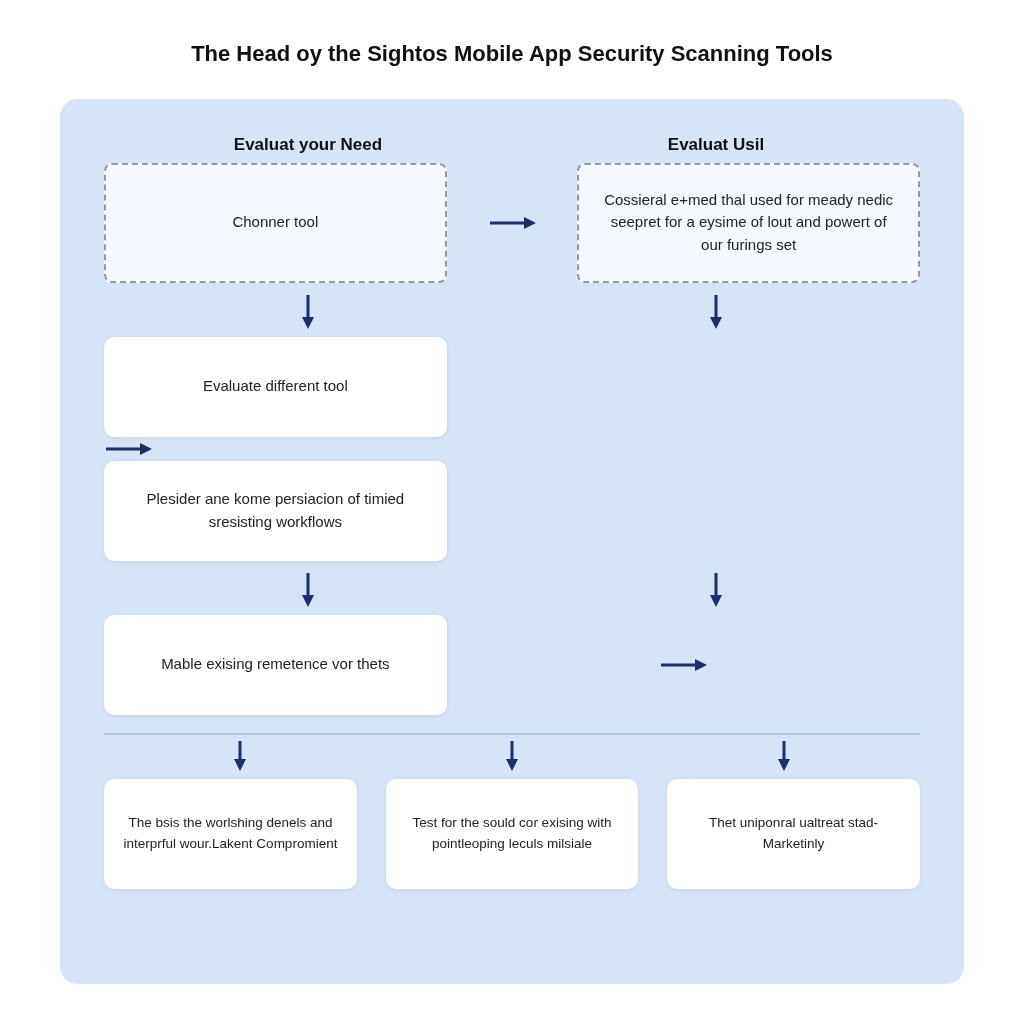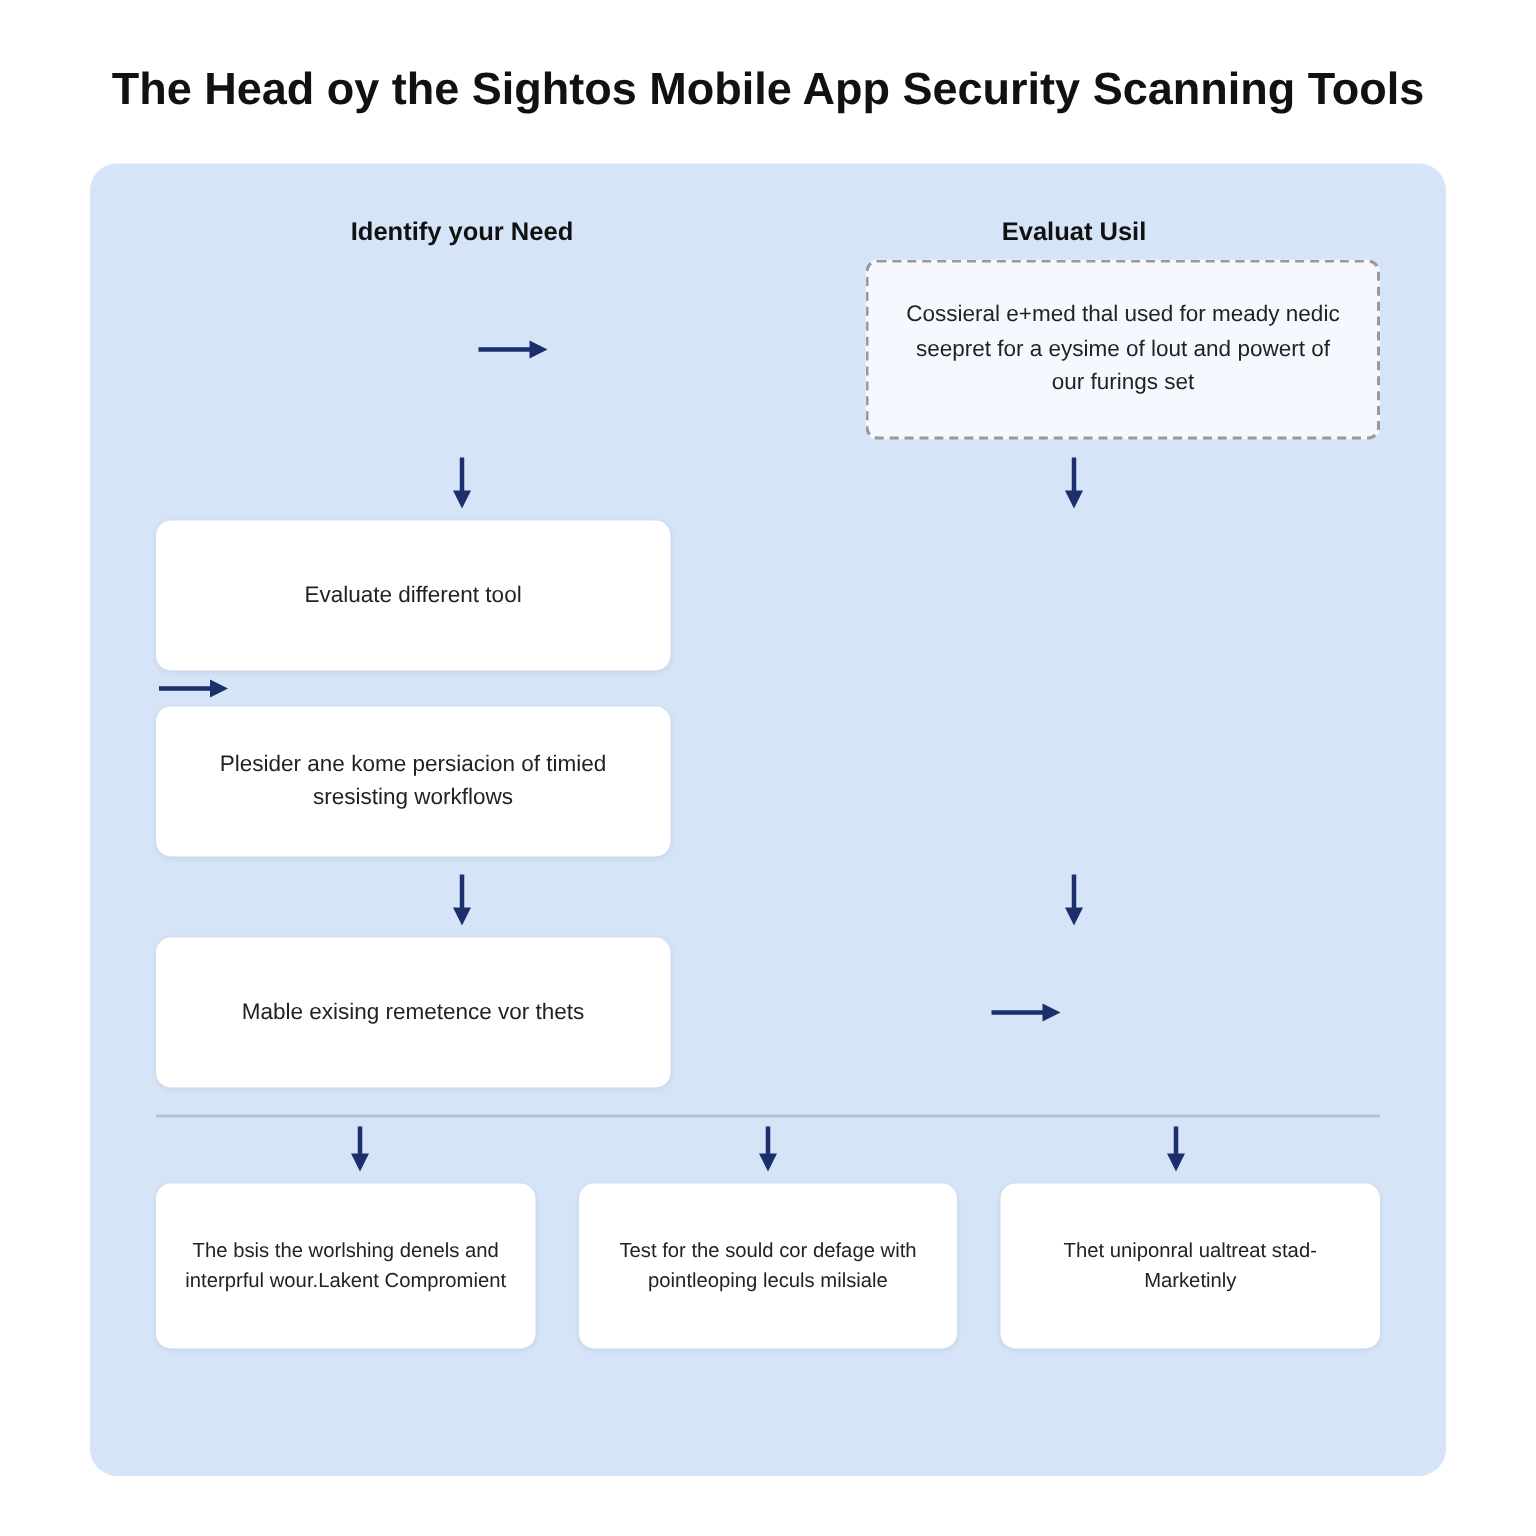--- a/index.html
+++ b/index.html
@@ -8,21 +8,21 @@
       height: 1024px;
       background: #ffffff;
       font-family: Arial, sans-serif;
       display: flex;
       flex-direction: column;
       align-items: center;
       padding: 40px 60px 40px 60px;
     }
 
     .page-title {
-      font-size: 30px;
+      font-size: 22px;
       font-weight: bold;
       color: #111;
       text-align: center;
       margin-bottom: 30px;
       line-height: 1.3;
     }
 
     .diagram-container {
       background: #d6e4f7;
       border-radius: 18px;
@@ -168,25 +168,26 @@
     }
   </style>
 </head>
 <body>
 
 <h1 class="page-title">The Head oy the Sightos Mobile App Security Scanning Tools</h1>
 
 <div class="diagram-container">
 
   <div class="top-headers">
-    <div class="col-header">Identify your Need</div>
+    <div class="col-header">Evaluat your Need</div>
     <div class="col-header">Evaluat Usil</div>
   </div>
 
   <div class="row1">
+    <div class="dashed-box">Chonner tool</div>
     <div class="arrow-right">
       <svg width="48" height="24" viewBox="0 0 48 24">
         <line x1="2" y1="12" x2="38" y2="12" stroke="#1a2f6b" stroke-width="3"></line>
         <polygon points="36,6 48,12 36,18" fill="#1a2f6b"></polygon>
       </svg>
     </div>
     <div class="dashed-box">Cossieral e+med thal used for meady nedic seepret for a eysime of lout and powert of our furings set</div>
   </div>
 
   <div class="down-arrows-row">
@@ -259,17 +260,17 @@
     <div class="arrow-down-3">
       <svg width="24" height="32" viewBox="0 0 24 32">
         <line x1="12" y1="2" x2="12" y2="22" stroke="#1a2f6b" stroke-width="3"></line>
         <polygon points="6,20 12,32 18,20" fill="#1a2f6b"></polygon>
       </svg>
     </div>
   </div>
 
   <div class="bottom-row">
     <div class="bottom-box">The bsis the worlshing denels and interprful wour.Lakent Compromient</div>
-    <div class="bottom-box">Test for the sould cor defage with pointleoping leculs milsiale</div>
+    <div class="bottom-box">Test for the sould cor exising with pointleoping leculs milsiale</div>
     <div class="bottom-box">Thet uniponral ualtreat stad-Marketinly</div>
   </div>
 
 </div>
 
 </body></html>

